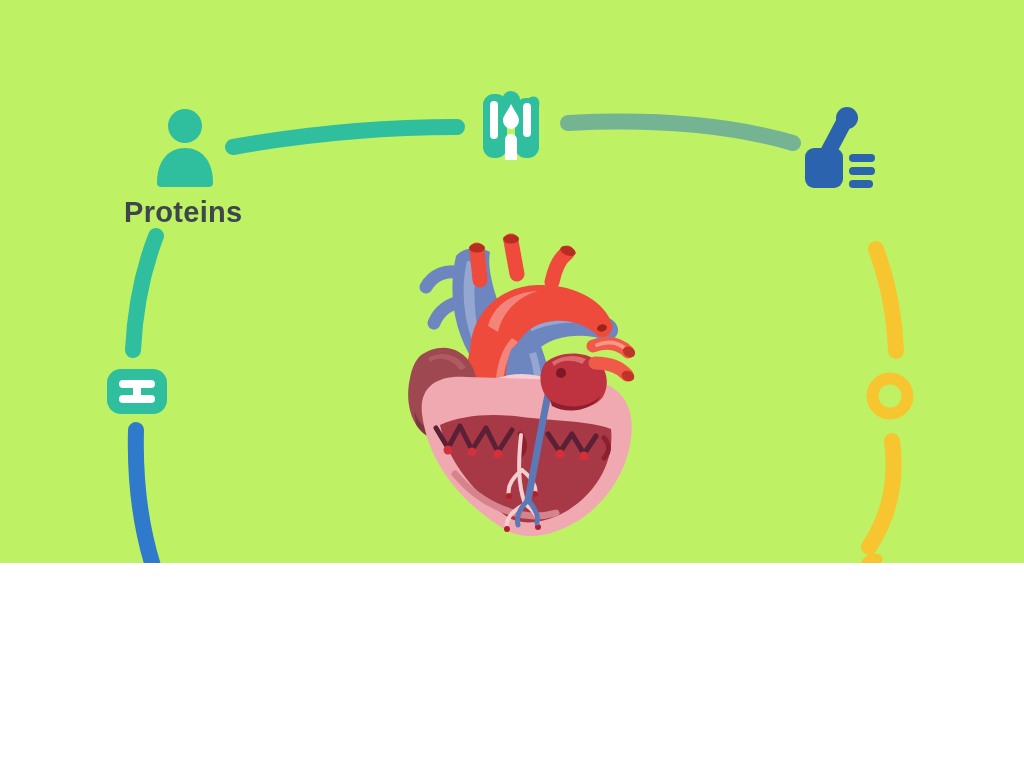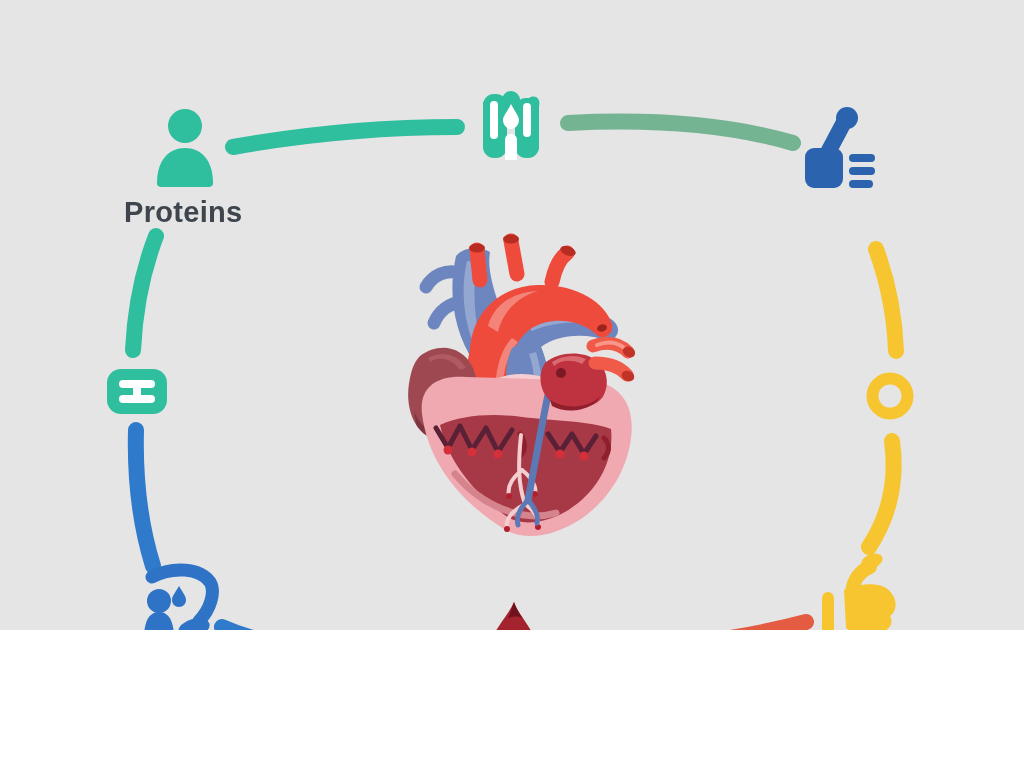--- a/index.html
+++ b/index.html
@@ -1,16 +1,16 @@
 <!DOCTYPE html>
 <html><head>
 <meta charset="utf-8">
 <style>
   html,body{margin:0;padding:0;background:#ffffff;}
-  .stage{position:relative;width:1024px;height:630px;background:#e5e5e5;overflow:hidden;
+  .stage{position:relative;width:1024px;height:563px;background:#bef264;overflow:hidden;
          font-family:"Liberation Sans","DejaVu Sans",sans-serif;}
   .abs{position:absolute;}
   .label{position:absolute;font-weight:700;font-size:29px;color:#3E454D;
          letter-spacing:.3px;white-space:nowrap;}
   .label.red{color:#DC4A30;}
   svg{display:block;}
 </style>
 </head>
 <body>
 

